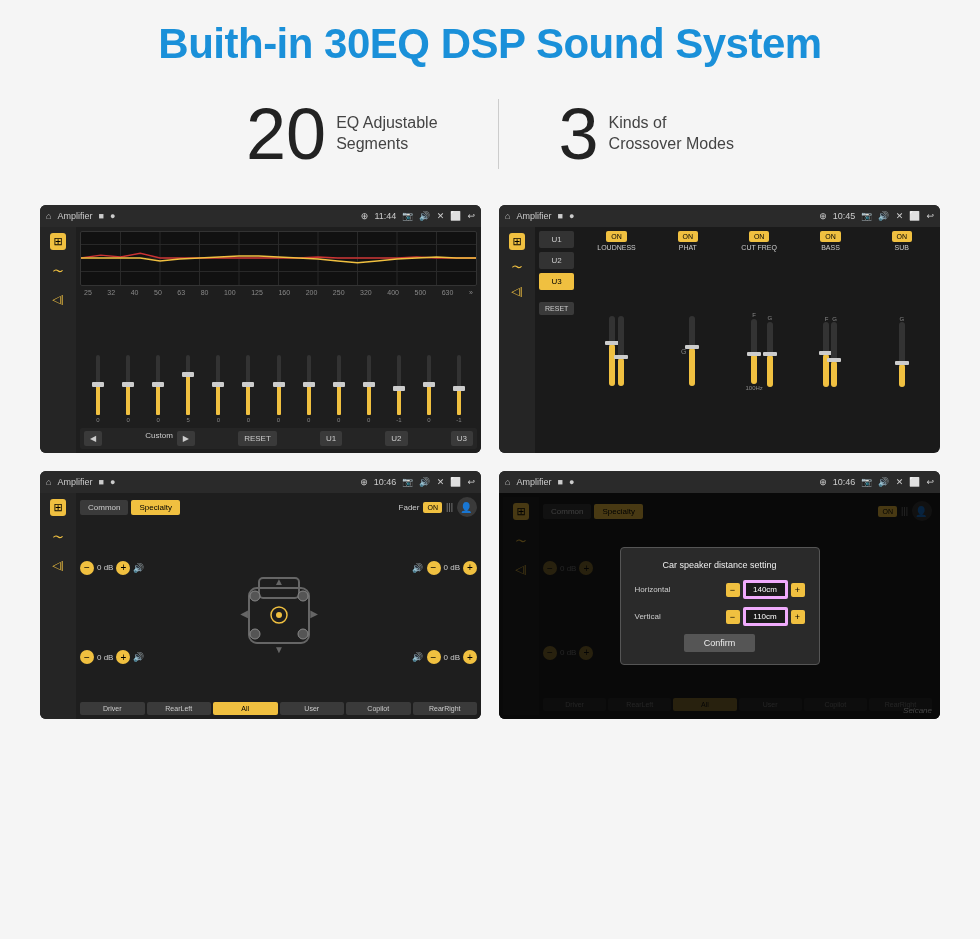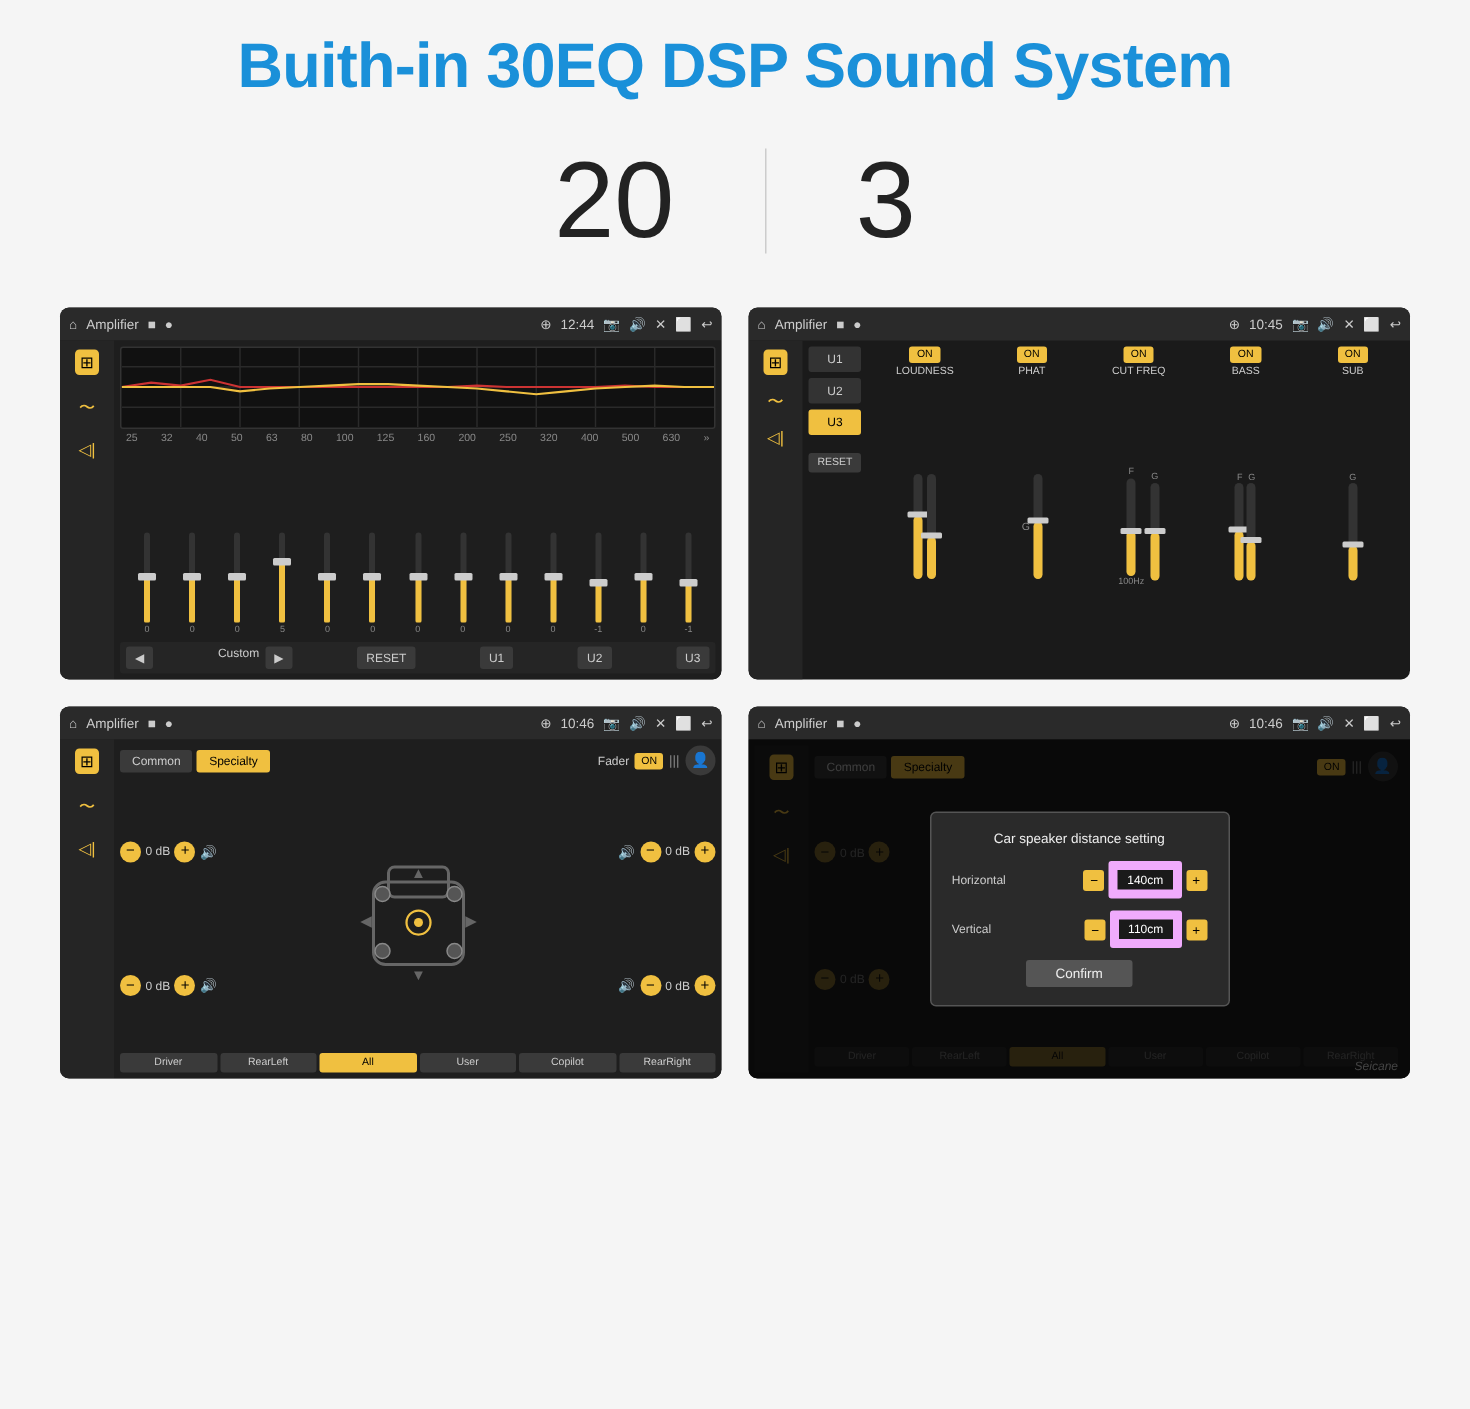--- a/index.html
+++ b/index.html
@@ -414,21 +414,21 @@
       color: #ccc;
       text-align: center;
     }
     .dialog-value-area {
       display: flex;
       align-items: center;
       gap: 3px;
     }
     .dialog-value-box {
       background: #1a1a1a;
-      border: 6px solid #f0abfc;
+      border: 3px solid #f0abfc;
       border-radius: 2px;
       padding: 2px 6px;
       font-size: 8px;
       color: #fff;
       min-width: 45px;
       text-align: center;
     }
     .dialog-btn-sm {
       background: #f0c040;
       color: #000;
@@ -469,38 +469,42 @@
     }
   </style>
 </head>
 <body>
 
 <h1 class="main-title">Buith-in 30EQ DSP Sound System</h1>
 
 <div class="stats-row">
   <div class="stat-block">
     <span class="stat-number">20</span>
+    <span class="stat-label" style="white-space:pre-line;">EQ Adjustable
+Segments</span>
   </div>
   <div class="stat-divider"></div>
   <div class="stat-block">
     <span class="stat-number">3</span>
+    <span class="stat-label" style="white-space:pre-line;">Kinds of
+Crossover Modes</span>
   </div>
 </div>
 
 <div class="screens-grid">
 
   <div class="screen">
     <div class="screen-topbar">
       <span>⌂</span>
       <span>Amplifier</span>
       <span>■</span>
       <span>●</span>
       <span style="flex:1"></span>
       <span>⊕</span>
-      <span>12:44</span>
+      <span>11:44</span>
       <span>📷</span>
       <span>🔊</span>
       <span>✕</span>
       <span>⬜</span>
       <span>↩</span>
     </div>
     <div class="screen1-content">
 
       <div class="screen-sidebar">
         <span class="sidebar-icon active">⊞</span>

